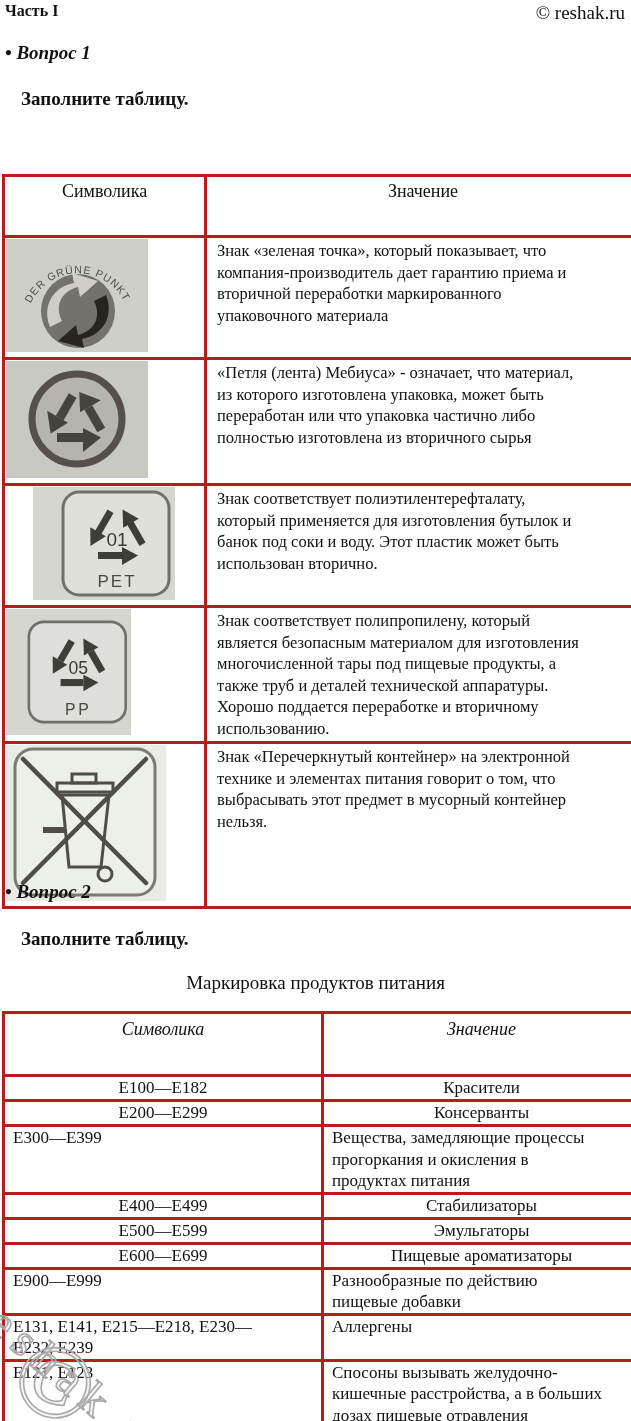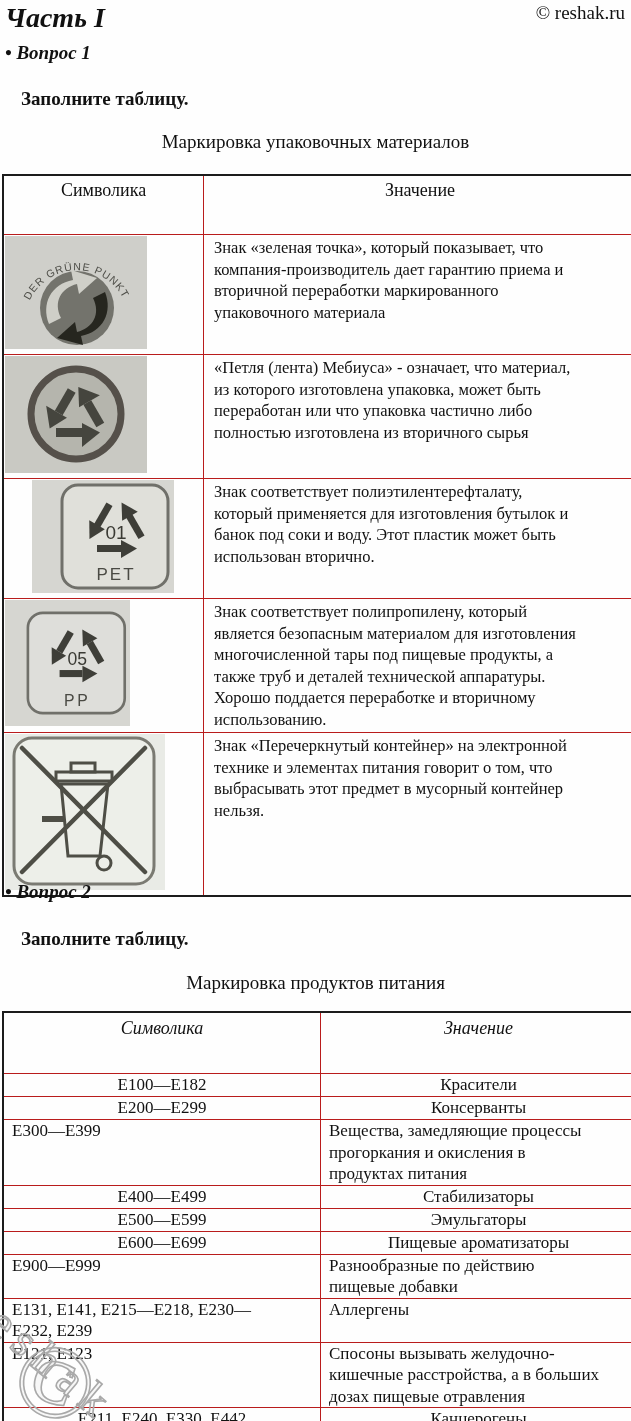--- a/index.html
+++ b/index.html
@@ -4,36 +4,36 @@
 <style>
   html,body{margin:0;padding:0;background:#ffffff;}
   .page{
     position:relative;
     width:631px;height:1421px;
     background:#fefefe;
     font-family:"Liberation Serif","DejaVu Serif",serif;
     color:#111;
     overflow:hidden;
   }
-  .part-title{position:absolute;left:5px;top:2px;font-size:28px;font-weight:bold;font-style:italic;}
+  .part-title{position:absolute;left:5px;top:2px;font-size:16px;font-weight:bold;}
   .copyright{position:absolute;right:6px;top:2px;font-size:19px;}
   .q-label{position:absolute;left:5px;font-size:19px;font-weight:bold;font-style:italic;}
   .q1{top:42px;}
   .q2{top:881px;text-align:center;}
   .instruction{position:absolute;left:21px;font-size:19px;font-weight:bold;}
   .i1{top:88px;}
   .i2{top:928px;}
   .table-title{position:absolute;left:0;width:100%;text-align:center;font-size:19px;}
   .t1-title{top:131px;}
   .t2-title{top:972px;}
 
   table{border-collapse:collapse;position:absolute;left:2px;table-layout:fixed;}
   .t1{top:174px;width:627px;}
   .t2{top:1011px;width:627px;}
-  td,th{border:1px solid #b91c1c;vertical-align:top;overflow:hidden;}
+  td,th{border:3px solid #b91c1c;vertical-align:top;overflow:hidden;}
   .t1{border:2px solid #1c1c1c;}
   .t2{border:2px solid #1c1c1c;}
 
   .t1 th{width:197px;font-weight:normal;font-size:18px;text-align:center;padding-top:4px;height:53px;}
   .t1 th.w2{width:430px;}
   .t2 th{width:314px;font-weight:normal;font-style:italic;font-size:18px;text-align:center;padding-top:5px;height:54px;}
   .t2 th.w2{width:313px;}
 
   .sym{padding:0;}
   .sym-img{display:flex;align-items:center;justify-content:center;margin:1px 0 1px 1px;}
@@ -63,21 +63,20 @@
 </head>
 <body>
 
 <div class="page">
 
   <div class="part-title">Часть I</div>
   <div class="copyright">© reshak.ru</div>
 
   <div class="q-label q1">• Вопрос 1</div>
   <div class="instruction i1">Заполните таблицу.</div>
-  <div class="table-title t1-title">Маркировка упаковочных материалов</div>
 
   <table class="t1">
     <tbody>
         <tr>
       <th>Символика</th>
       <th class="w2">Значение</th>
     </tr>
 
     <tr>
       <td class="sym h-r1">

